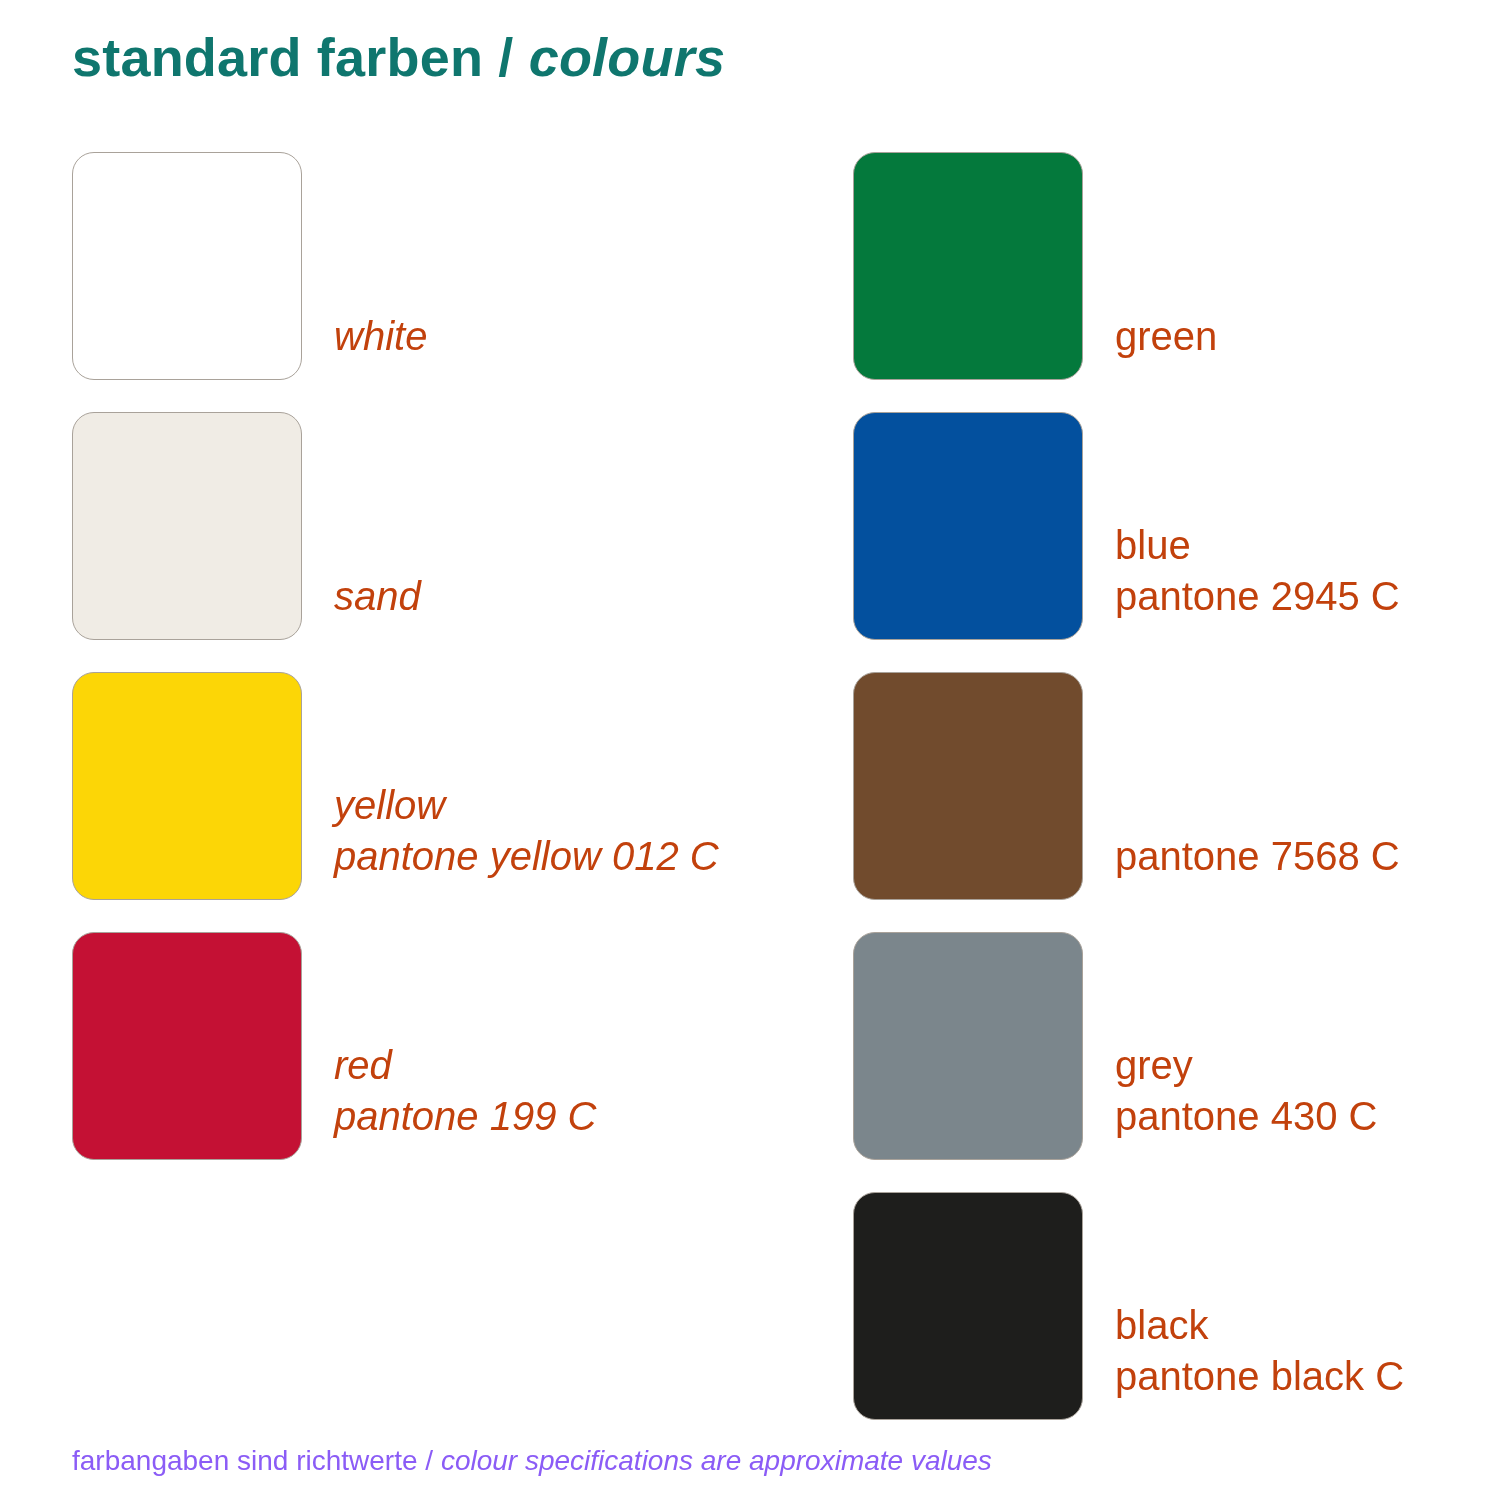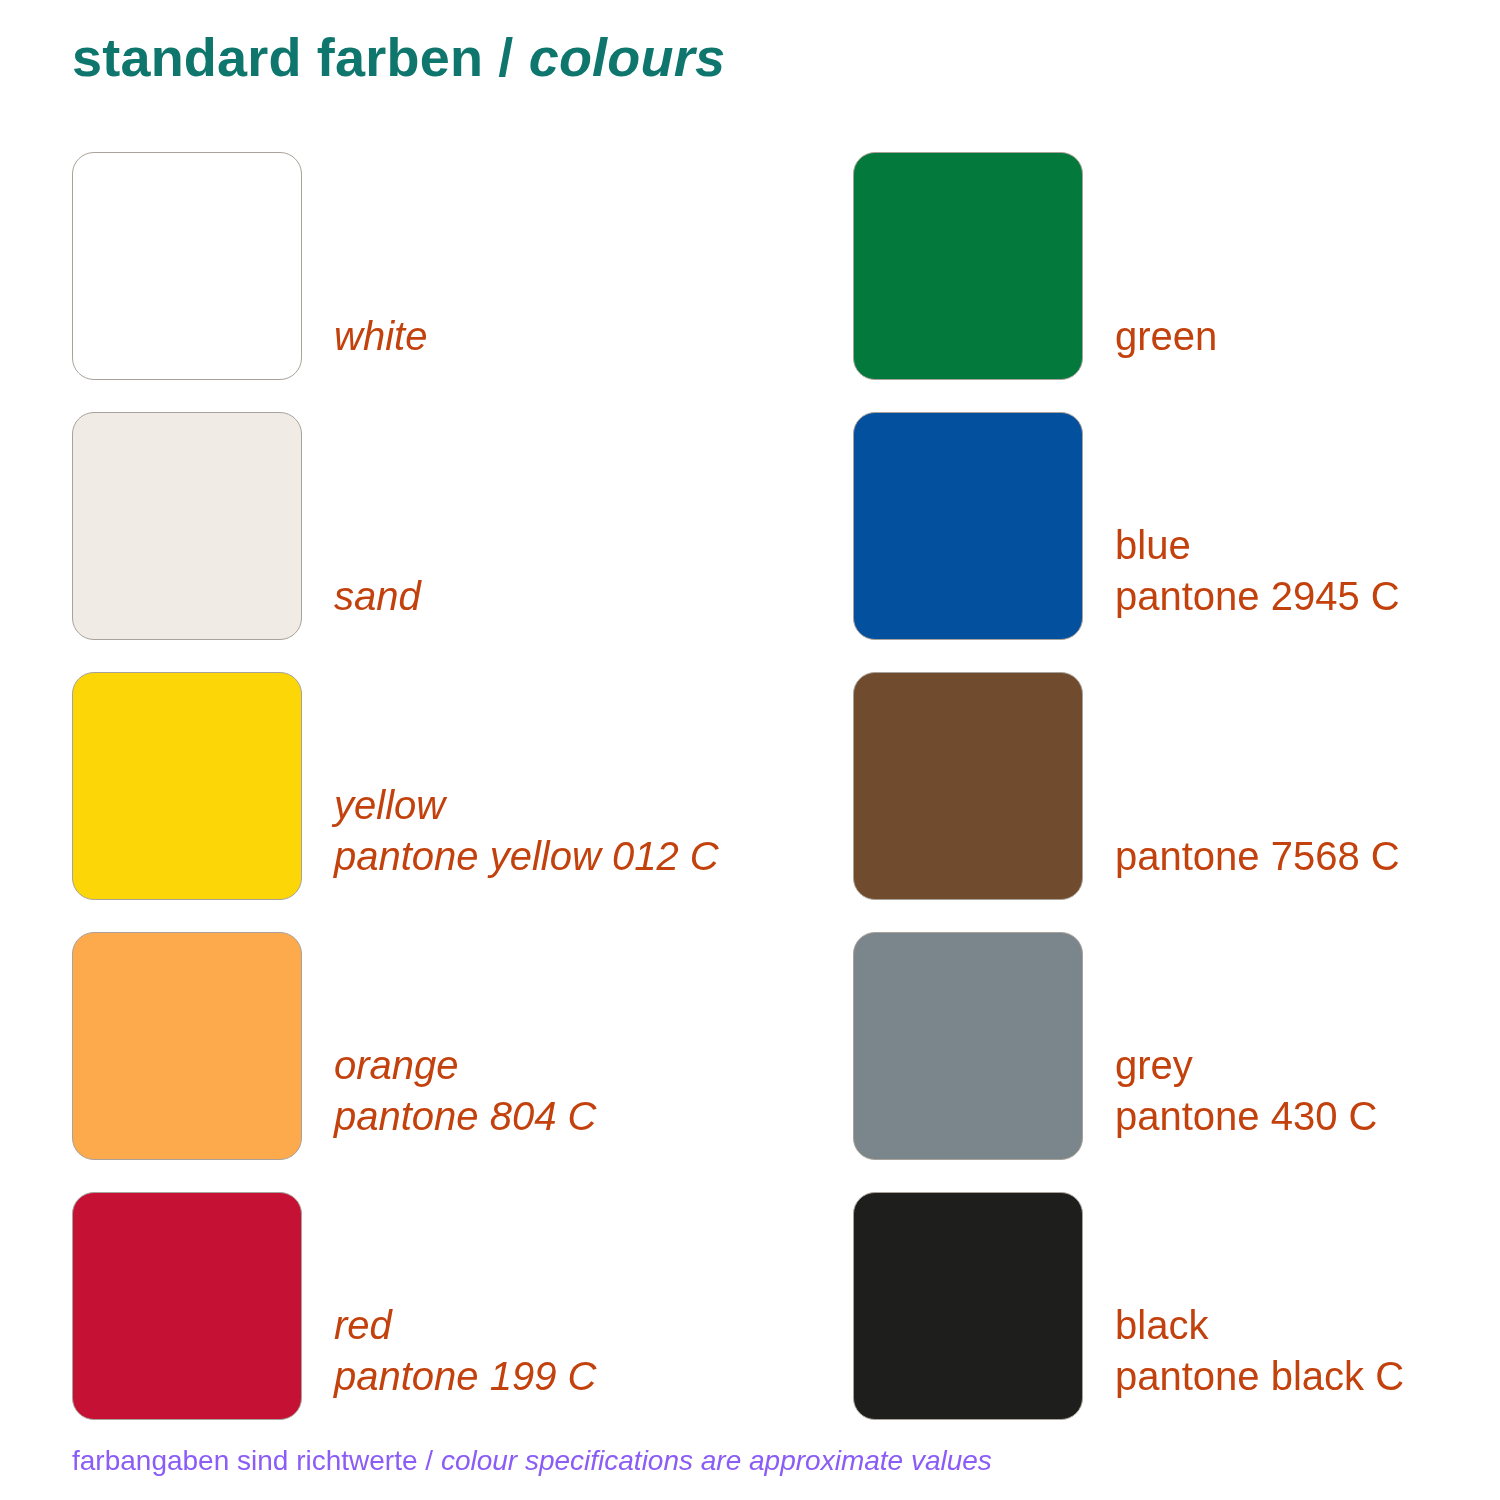--- a/index.html
+++ b/index.html
@@ -127,27 +127,20 @@
           </div>
         </div>
         <div class="swatch-row">
           <div class="chip outlined" style="background: rgb(252, 214, 6);"></div>
           <div class="labels">
             <div class="name">yellow</div>
             <div class="pantone">pantone yellow 012 C</div>
           </div>
         </div>
         <div class="swatch-row">
-          <div class="chip outlined" style="background: rgb(253, 170, 77);"></div>
-          <div class="labels">
-            <div class="name">orange</div>
-            <div class="pantone">pantone 804 C</div>
-          </div>
-        </div>
-        <div class="swatch-row">
           <div class="chip outlined" style="background: rgb(196, 17, 52);"></div>
           <div class="labels">
             <div class="name">red</div>
             <div class="pantone">pantone 199 C</div>
           </div>
         </div>
       </div>
     <div class="column right" id="col-right">
         <div class="swatch-row">
           <div class="chip outlined" style="background: rgb(4, 121, 60);"></div>

